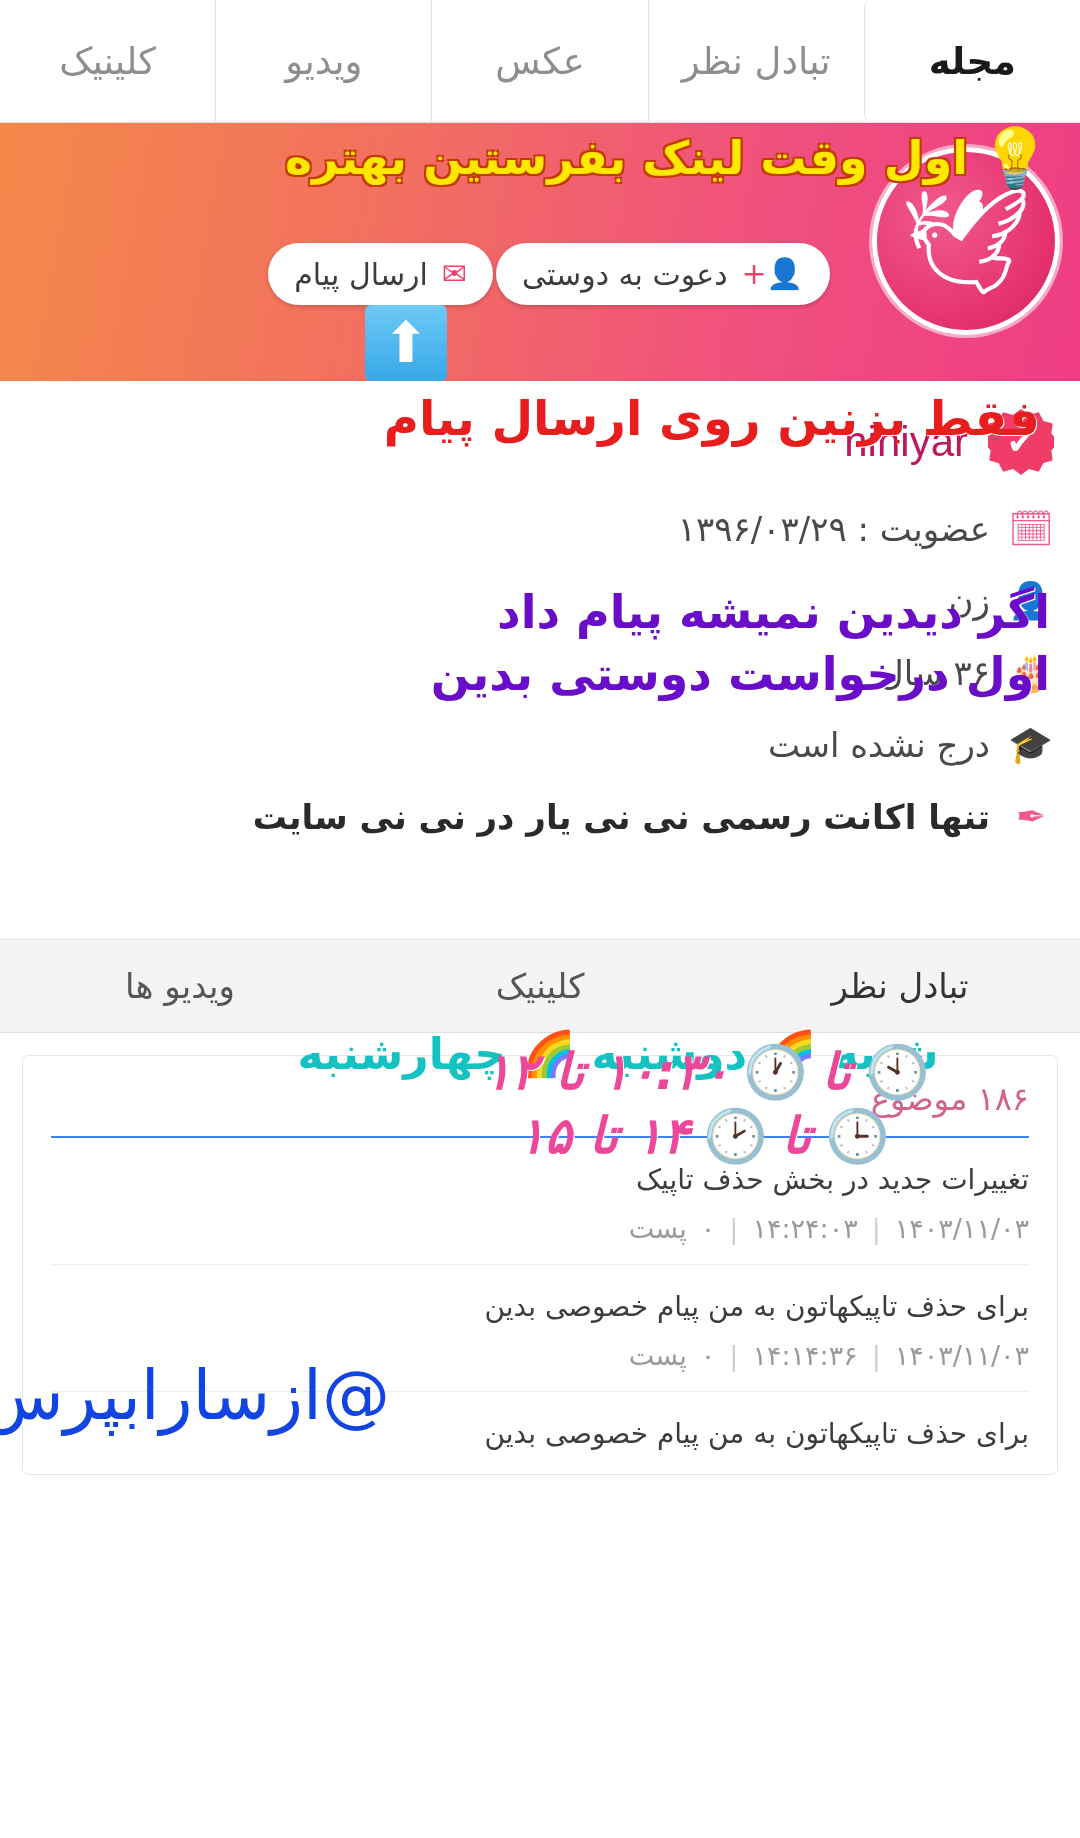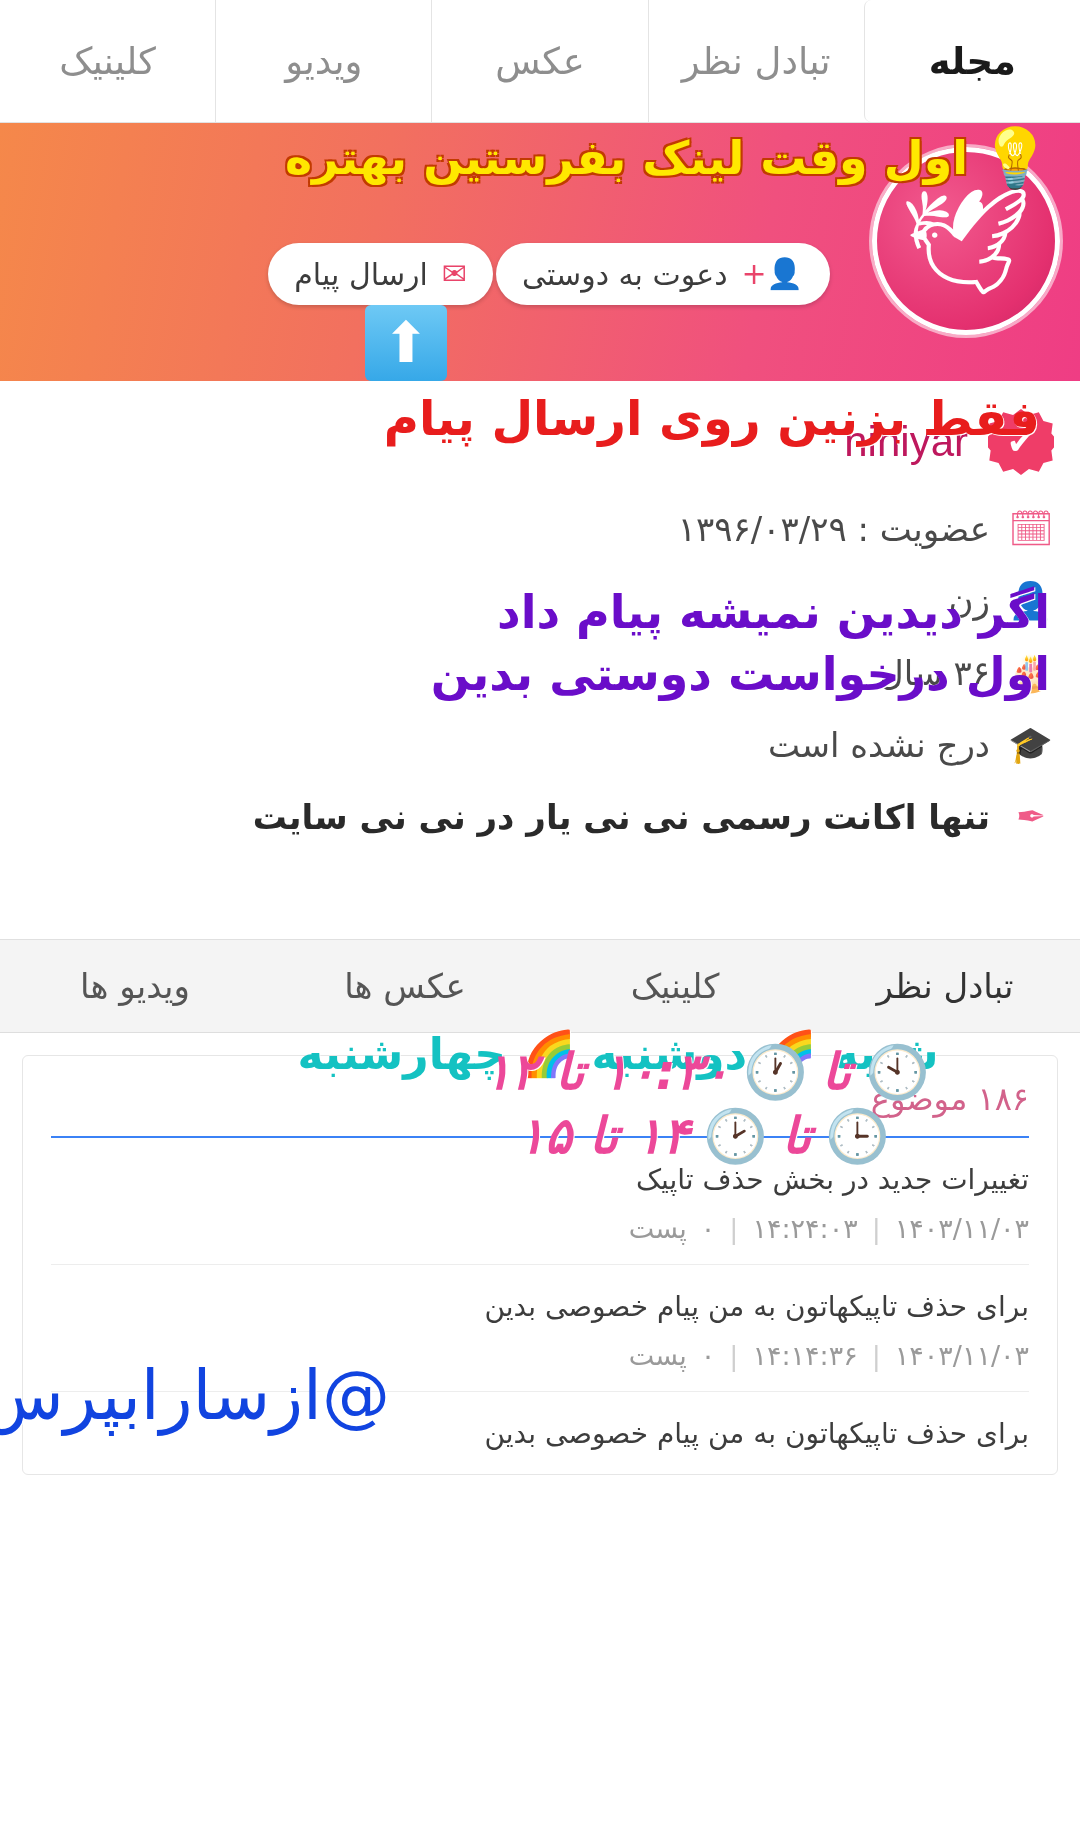--- a/index.html
+++ b/index.html
@@ -415,23 +415,20 @@
     <div>اول درخواست دوستی بدین</div>
   </div>
 </div>
 
 <div class="sectiontabs">
   <div class="stab active">
       <span>تبادل نظر</span>
     </div>
   <div class="stab">
       <span>کلینیک</span>
-    </div>
-  <div class="stab">
-      <span>عکس ها</span>
     </div>
   <div class="stab">
       <span>ویدیو ها</span>
     </div>
   <div class="overlay-teal">شنبه 🌈 دوشنبه 🌈 چهارشنبه</div>
 </div>
 
 <div class="list-wrap">
 
   <div class="overlay-clocks">

